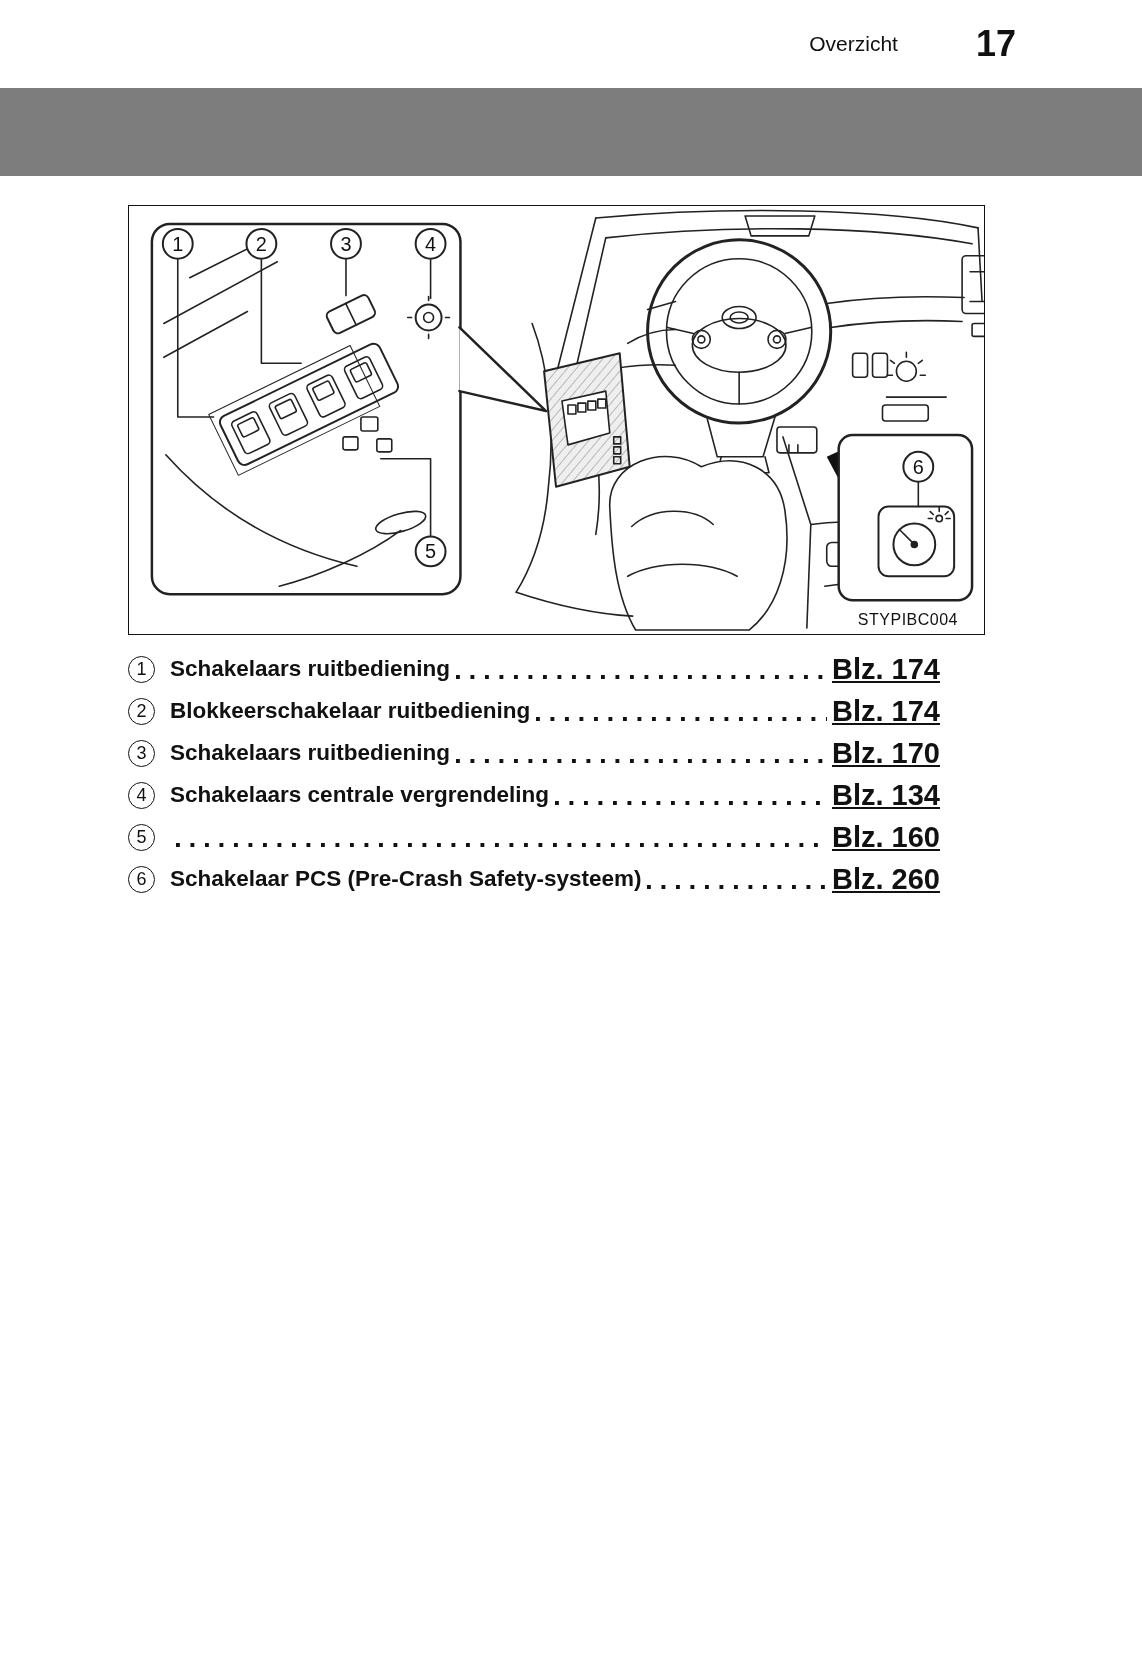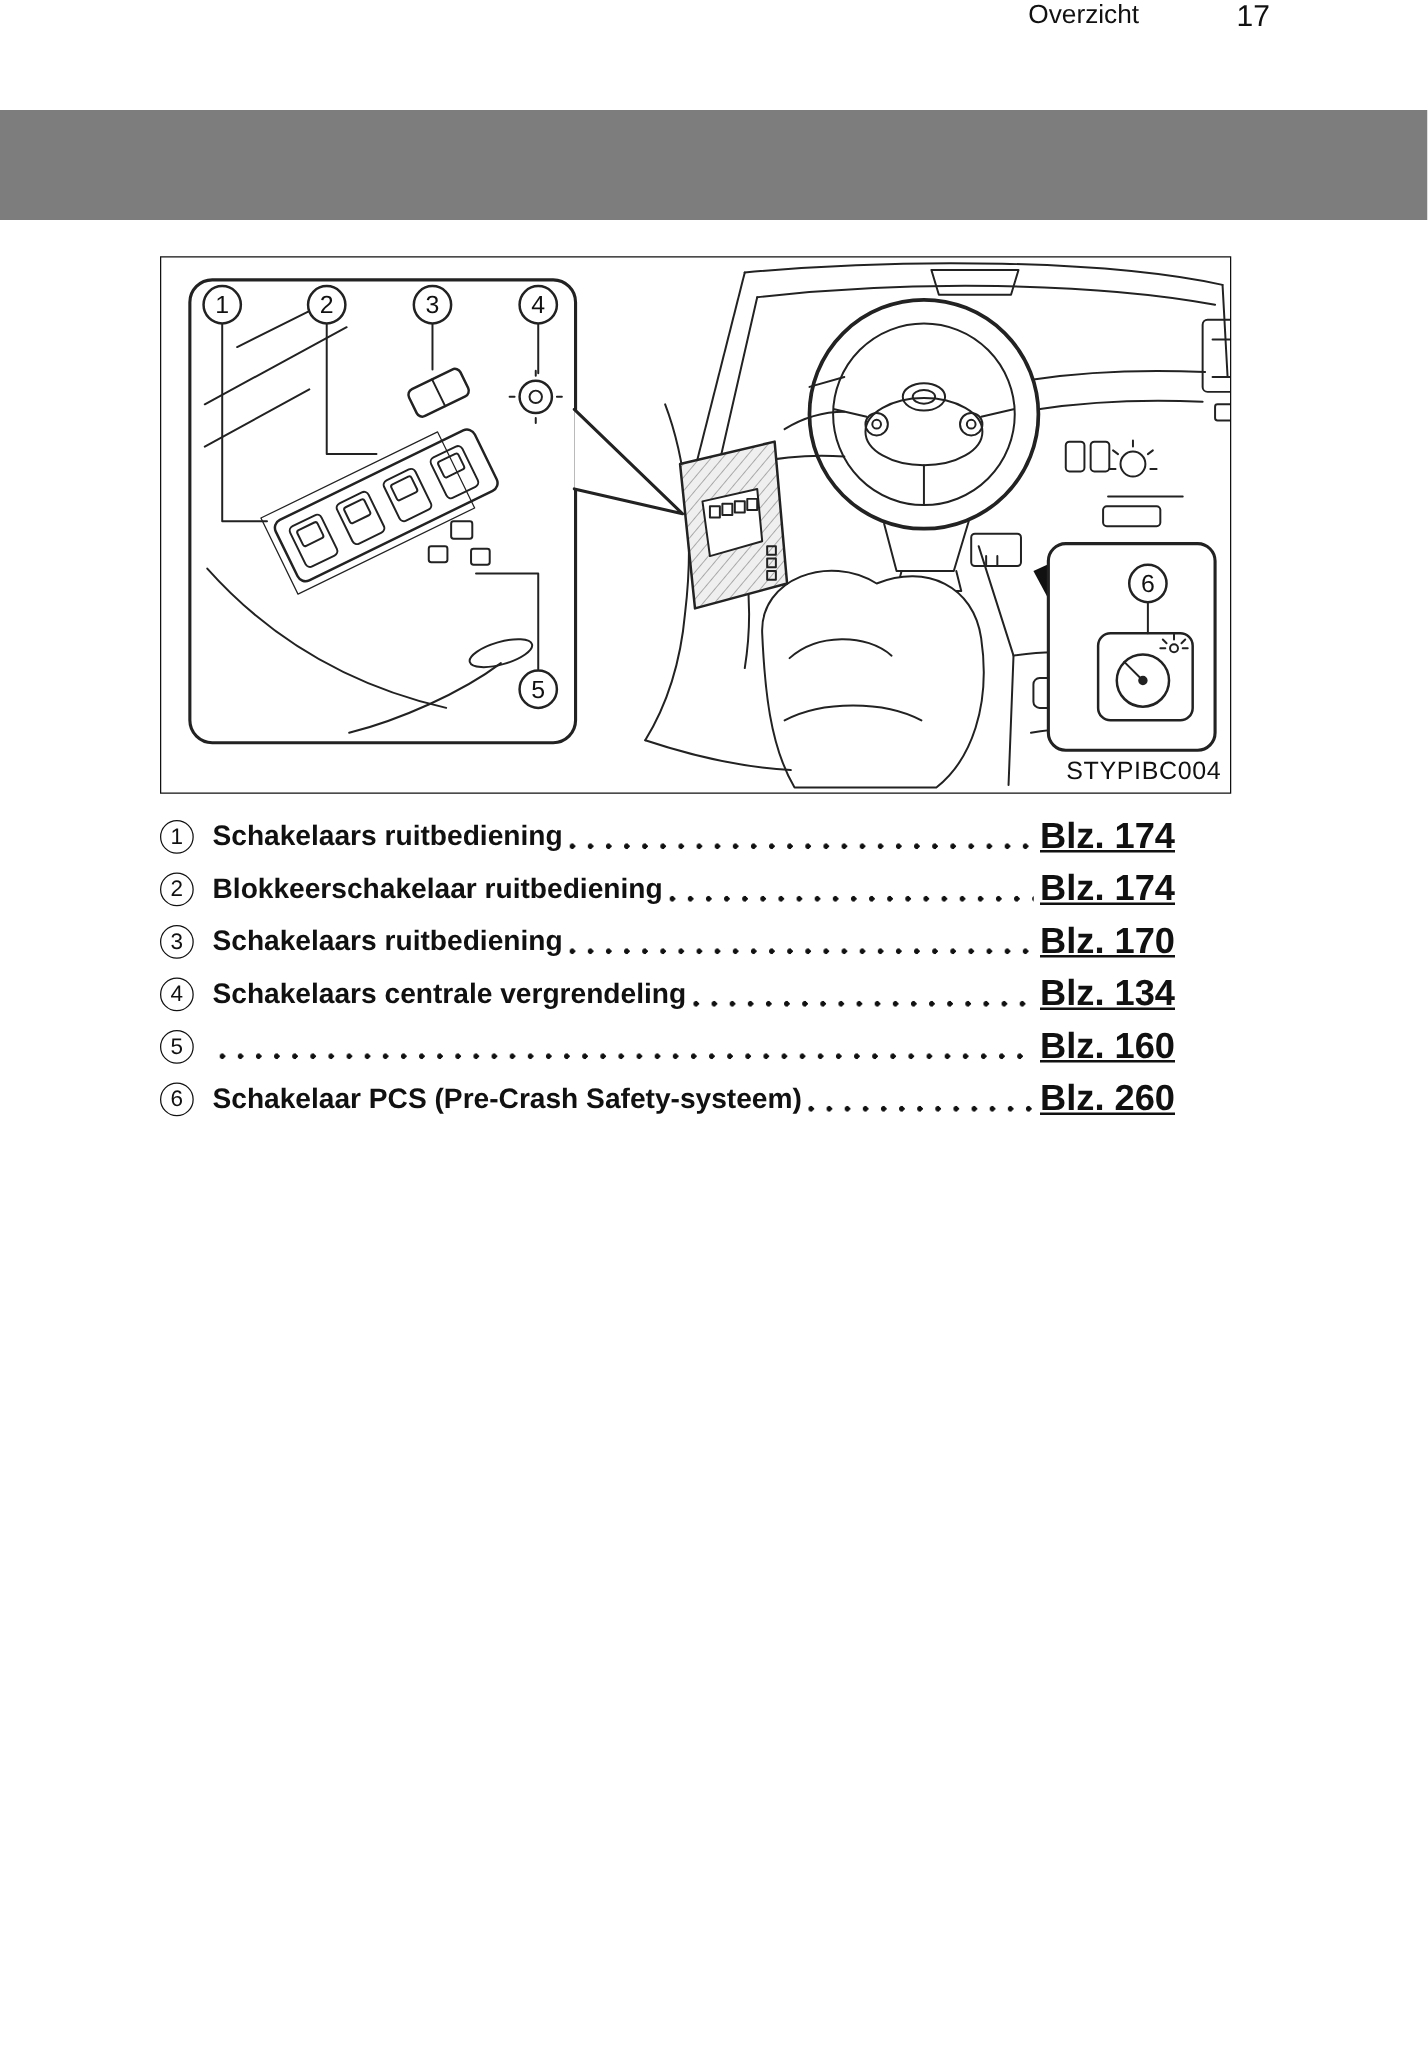--- a/index.html
+++ b/index.html
@@ -9,32 +9,32 @@
     height: 1654px;
     position: relative;
     font-family: "Liberation Sans", "DejaVu Sans", sans-serif;
     color: #111;
     overflow: hidden;
   }
   
   .page-header {
     height: 88px;
     display: flex;
-    align-items: flex-start;
+    align-items: center;
     justify-content: flex-end;
     padding-right: 126px;
   }
   .section-title {
     font-size: 21px;
     color: #111;
     margin-right: 78px;
   }
   .page-number {
-    font-size: 24px;
-    font-weight: normal;
+    font-size: 36px;
+    font-weight: bold;
   }
   
   .banner {
     width: 100%;
     height: 88px;
     background: #7d7d7d;
   }
   
   .content {
     padding: 29px 0 0 128px;
@@ -43,23 +43,23 @@
   .figure-box {
     position: relative;
     width: 857px;
     height: 430px;
     border: 1.6px solid #111;
     background: #fff;
   }
   .figure-box svg { display: block; width: 100%; height: 100%; }
   .fig-code {
     position: absolute;
-    right: 7px;
+    right: 26px;
     bottom: 5px;
-    font-size: 20px;
+    font-size: 16px;
     letter-spacing: 0.5px;
     color: #111;
     background: #fff;
     padding-left: 4px;
   }
   
   .legend {
     list-style: none;
     margin-top: 13px;
     width: 812px;

